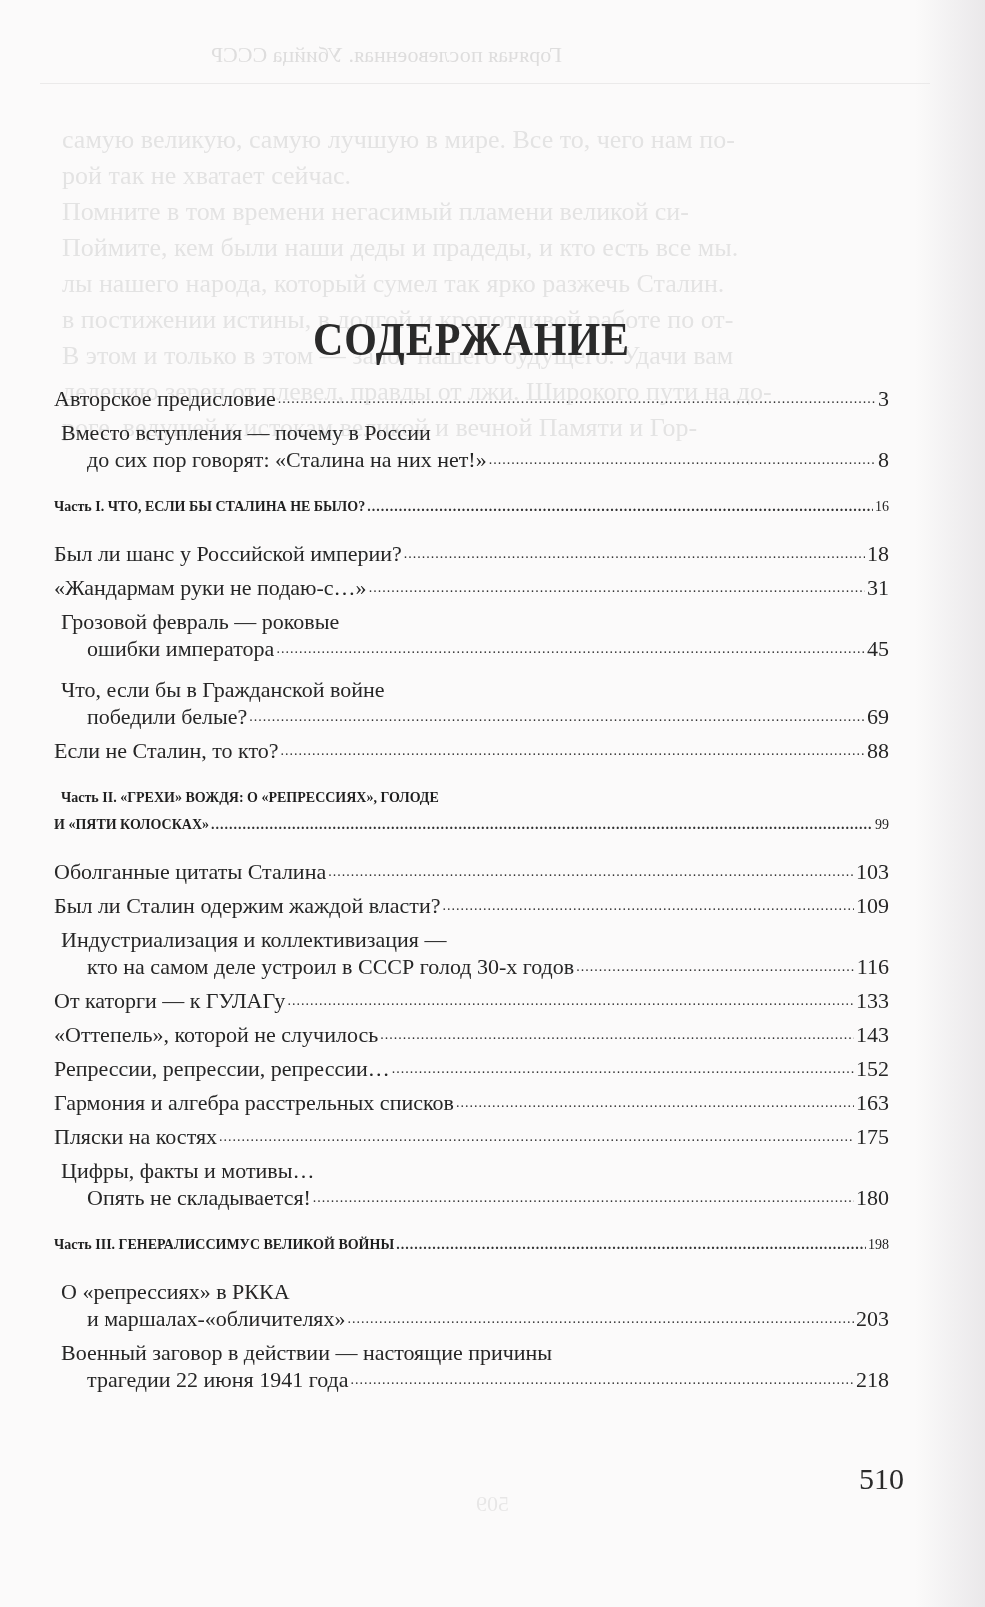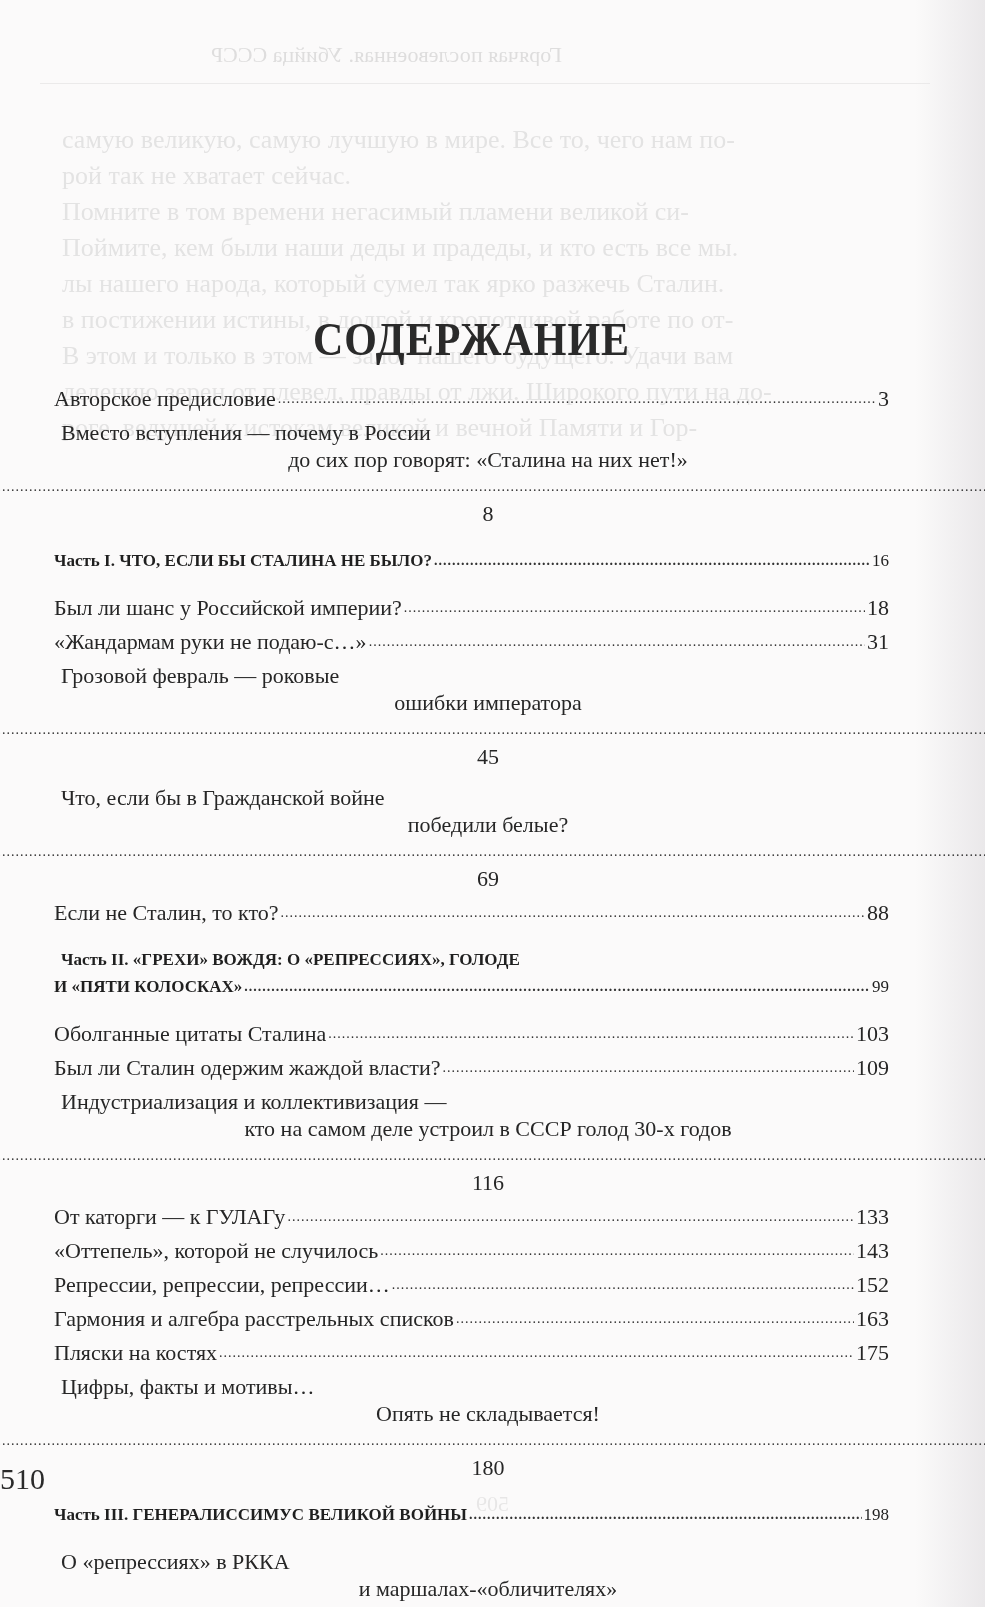--- a/index.html
+++ b/index.html
@@ -100,36 +100,35 @@
       color: #333;
     }
     .toc-row .dots::before {
       content: "....................................................................................................................................................................................................................................";
     }
     .toc-row .num {
       white-space: nowrap;
     }
     .indent {
       padding-left: 33px;
-      flex-direction: column;
     }
     .part {
       font-weight: bold;
-      font-size: 17px;
+      font-size: 14px;
       color: #1f1f1f;
     }
     .gap-s { height: 7px; }
     .gap-m { height: 20px; }
 
     .page-number {
       position: absolute;
       top: 1462px;
       left: 0;
       width: 904px;
-      text-align: left;
+      text-align: right;
       font-size: 30px;
       color: #2a2a2a;
     }
     .ghost-pagenum {
       position: absolute;
       top: 1491px;
       left: 0;
       width: 985px;
       text-align: center;
       font-size: 22px;

